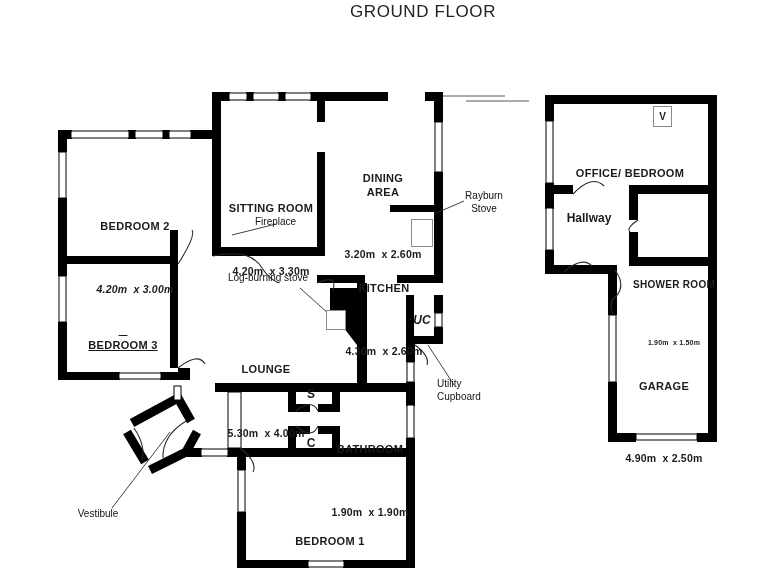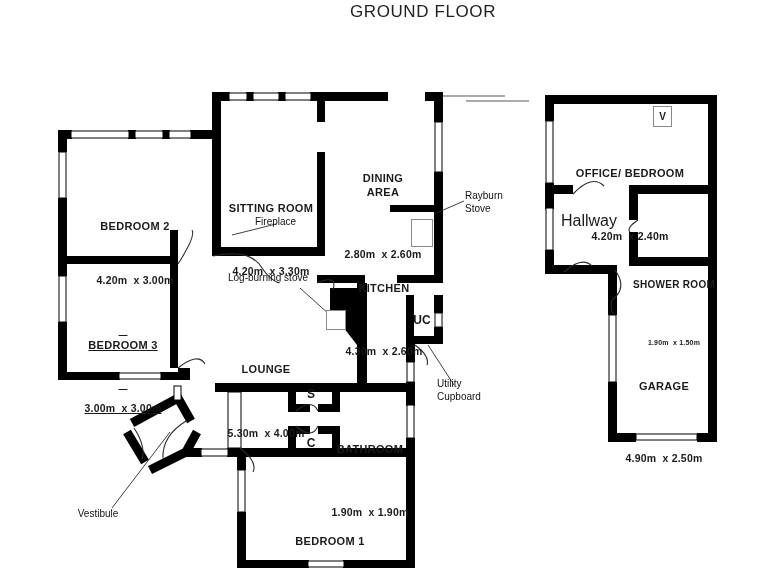--- a/index.html
+++ b/index.html
@@ -7,21 +7,21 @@
        font-family:"Liberation Sans",sans-serif;color:#1a1a1a;}
   #plan{position:absolute;left:0;top:0;width:768px;height:576px;}
   .title{position:absolute;left:0;top:0;width:768px;text-align:center;
          font-size:17px;letter-spacing:.6px;color:#222;padding-left:39px;}
   .lbl{position:absolute;text-align:center;white-space:pre;line-height:1.25;}
   .rname{font-size:11px;font-weight:bold;letter-spacing:.3px;}
   .rdim{font-size:10.5px;font-weight:bold;letter-spacing:.2px;}
   .rname.sm{font-size:10px;margin-top:34px;}
   .rdim.sm{font-size:7px;}
   .ann{font-size:10px;font-weight:normal;color:#111;}
-  .hall{font-size:16px;font-weight:normal;}
+  .hall{font-size:12px;font-weight:bold;}
   .tag{font-size:12px;font-weight:bold;}
   .vbox{position:absolute;border:1px solid #8a8a8a;background:#fff;
         display:flex;align-items:center;justify-content:center;
         font-size:10px;font-weight:bold;}
   .sqbox{position:absolute;border:1.4px solid #8a8a8a;background:#fff;}
 </style>
 </head>
 <body>
 
 <div class="title" style="top:2px;">GROUND FLOOR</div>
@@ -254,37 +254,36 @@
 </svg>
 
 <div class="sqbox" style="left:326px;top:310px;width:18px;height:18px;"></div>
 <div class="sqbox" style="left:411px;top:219px;width:20px;height:26px;"></div>
 <div class="vbox" style="left:653px;top:106px;width:17px;height:19px;">
   <span>V</span>
 </div>
 
 <div class="lbl" style="left:65px;top:180px;width:140px;">
   <div class="rname">BEDROOM 2</div>
-  <div class="rdim" style="">4.20m  x 3.00m</div>
+  <div class="rdim" style="margin-top:9px;font-style:italic;">4.20m  x 3.00m</div>
 </div>
 
 <div class="lbl" style="left:53px;top:299px;width:140px;text-decoration:underline;">
   <div class="rname">BEDROOM 3</div>
-  <div class="rdim" style="margin-top:9px;">3.00m  x 3.00m</div>
 </div>
 
 <div class="lbl" style="left:201px;top:162px;width:140px;">
   <div class="rname">SITTING ROOM</div>
   <div class="rdim" style="margin-top:9px;">4.20m  x 3.30m</div>
 </div>
 
 <div class="lbl" style="left:323px;top:132px;width:120px;">
   <div class="rname">DINING
 AREA</div>
-  <div class="rdim" style="margin-top:8px;">2.80m  x 2.60m</div>
+  <div class="rdim" style="margin-top:8px;">3.20m  x 2.60m</div>
 </div>
 
 <div class="lbl" style="left:324px;top:242px;width:120px;">
   <div class="rname">KITCHEN</div>
   <div class="rdim" style="margin-top:9px;">4.30m  x 2.60m</div>
 </div>
 
 <div class="lbl" style="left:196px;top:323px;width:140px;">
   <div class="rname">LOUNGE</div>
   <div class="rdim" style="margin-top:10px;">5.30m  x 4.00m</div>
@@ -295,38 +294,37 @@
   <div class="rdim" style="margin-top:9px;">1.90m  x 1.90m</div>
 </div>
 
 <div class="lbl" style="left:260px;top:495px;width:140px;">
   <div class="rname">BEDROOM 1</div>
   
 </div>
 
 <div class="lbl" style="left:550px;top:127px;width:160px;">
   <div class="rname">OFFICE/ BEDROOM</div>
-  <div class="rdim" style="margin-top:9px;">4.20m  x 2.40m</div>
 </div>
 
 <div class="lbl" style="left:624px;top:205px;width:100px;">
   <div class="rname sm">SHOWER ROOM</div>
   <div class="rdim sm" style="margin-top:7px;">1.90m  x 1.50m</div>
 </div>
 
 <div class="lbl" style="left:604px;top:340px;width:120px;">
   <div class="rname">GARAGE</div>
   <div class="rdim" style="margin-top:18px;">4.90m  x 2.50m</div>
 </div>
 
 <div class="lbl hall" style="left:559px;top:211px;width:60px;">Hallway</div>
 
 <div class="lbl ann" style="left:255px;top:216px;width:70px;text-align:left;">Fireplace</div>
 <div class="lbl ann" style="left:213px;top:272px;width:110px;">Log-burning stove</div>
-<div class="lbl ann" style="left:465px;top:190px;width:70px;text-align:left;">Rayburn
+<div class="lbl ann" style="left:449px;top:190px;width:70px;text-align:center;">Rayburn
 Stove</div>
 <div class="lbl ann" style="left:437px;top:378px;width:72px;text-align:left;">Utility
 Cupboard</div>
 <div class="lbl ann" style="left:60px;top:508px;width:76px;">Vestibule</div>
 
-<div class="lbl tag" style="left:409px;top:313px;width:26px;">UC</div>
+<div class="lbl tag" style="left:409px;top:313px;width:26px;font-style:italic;">UC</div>
 <div class="lbl tag" style="left:300px;top:387px;width:22px;">S</div>
 <div class="lbl tag" style="left:300px;top:436px;width:22px;">C</div>
 
 </body></html>

